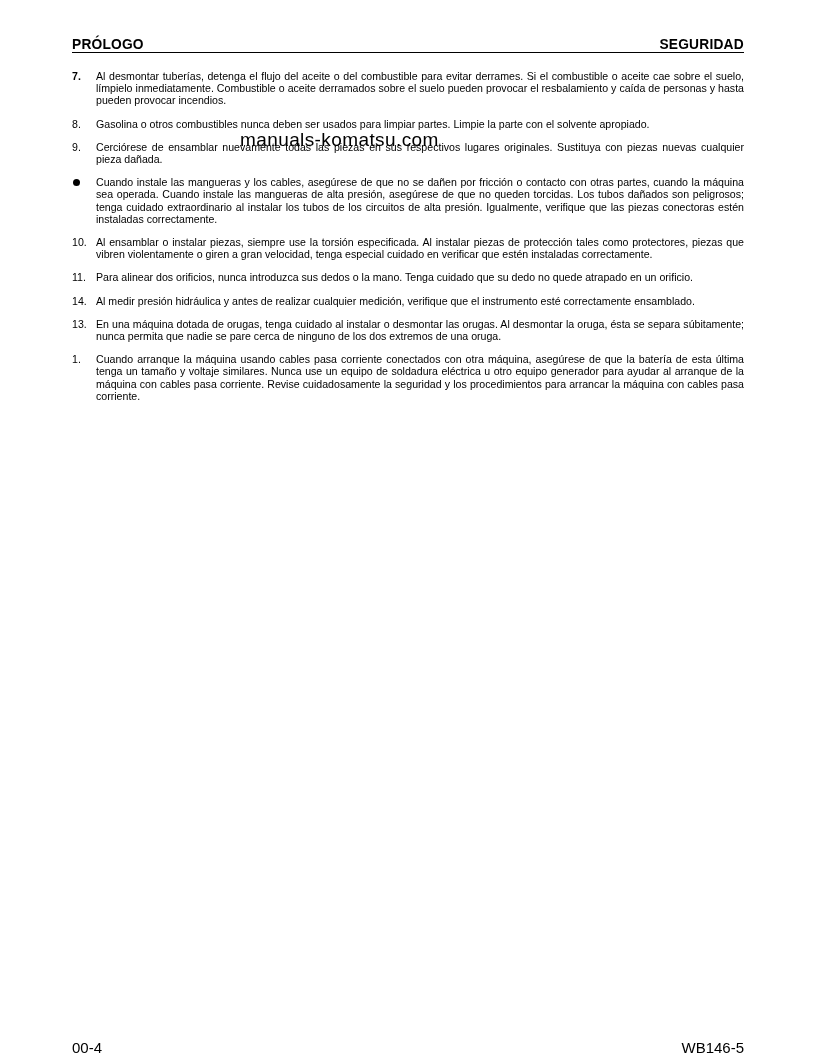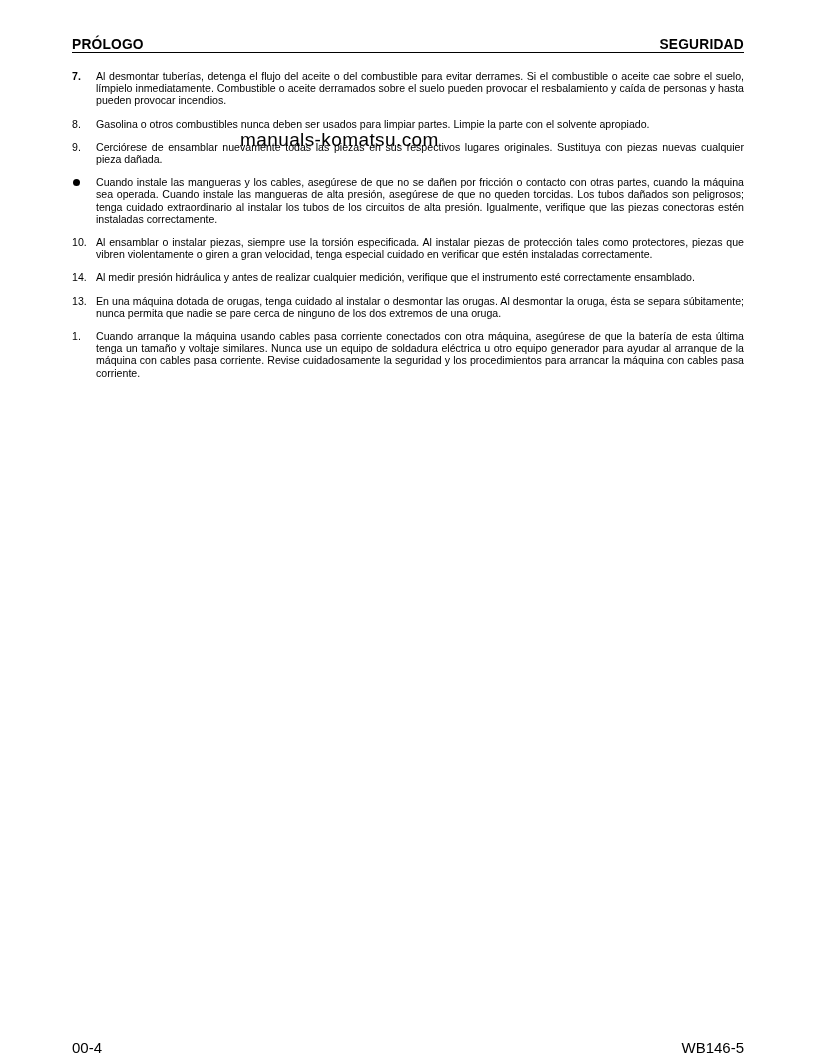--- a/index.html
+++ b/index.html
@@ -119,20 +119,24 @@
   </div>
   <div class="item">
     <span class="bullet"></span>
     <span class="text">Cuando instale las mangueras y los cables, asegúrese de que no se dañen por fricción o contacto con otras partes, cuando la máquina sea operada. Cuando instale las mangueras de alta presión, asegúrese de que no queden torcidas. Los tubos dañados son peligrosos; tenga cuidado extraordinario al instalar los tubos de los circuitos de alta presión. Igualmente, verifique que las piezas conectoras estén instaladas correctamente.</span>
   </div>
   <div class="item">
     <span class="num">10.</span>
     <span class="text">Al ensamblar o instalar piezas, siempre use la torsión especificada. Al instalar piezas de protección tales como protectores, piezas que vibren violentamente o giren a gran velocidad, tenga especial cuidado en verificar que estén instaladas correctamente.</span>
   </div>
   <div class="item">
+    <span class="num">11.</span>
+    <span class="text">Para alinear dos orificios, nunca introduzca sus dedos o la mano. Tenga cuidado que su dedo no quede atrapado en un orificio.</span>
+  </div>
+  <div class="item">
     <span class="num">14.</span>
     <span class="text">Al medir presión hidráulica y antes de realizar cualquier medición, verifique que el instrumento esté correctamente ensamblado.</span>
   </div>
   <div class="item">
     <span class="num">13.</span>
     <span class="text">En una máquina dotada de orugas, tenga cuidado al instalar o desmontar las orugas. Al desmontar la oruga, ésta se separa súbitamente; nunca permita que nadie se pare cerca de ninguno de los dos extremos de una oruga.</span>
   </div>
   <div class="item">
     <span class="num">1.</span>
     <span class="text">Cuando arranque la máquina usando cables pasa corriente conectados con otra máquina, asegúrese de que la batería de esta última tenga un tamaño y voltaje similares. Nunca use un equipo de soldadura eléctrica u otro equipo generador para ayudar al arranque de la máquina con cables pasa corriente. Revise cuidadosamente la seguridad y los procedimientos para arrancar la máquina con cables pasa corriente.</span>

